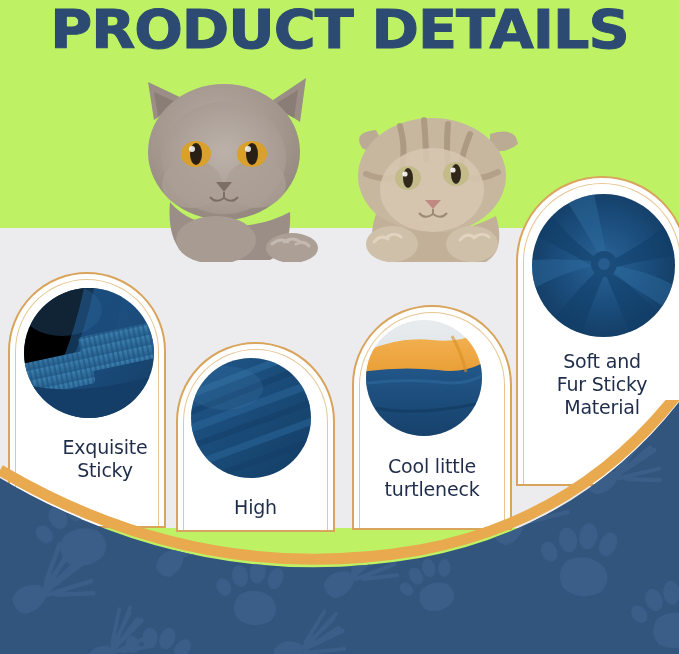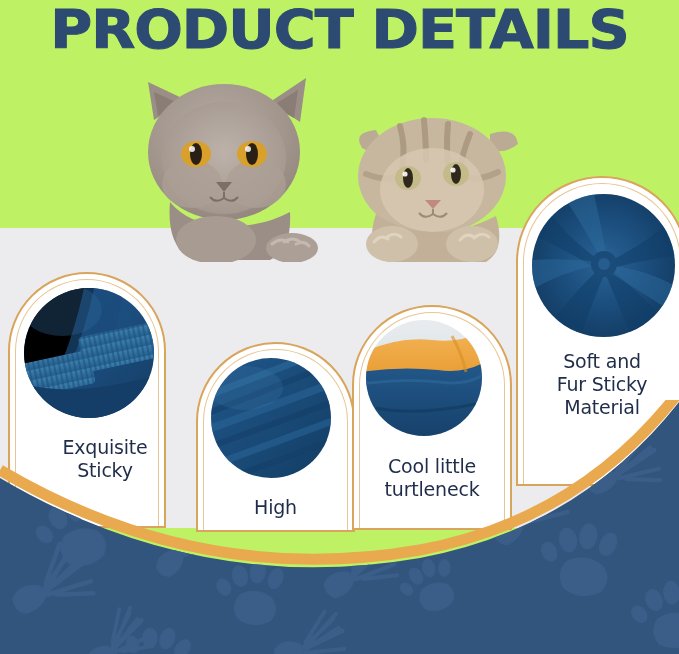--- a/index.html
+++ b/index.html
@@ -197,21 +197,21 @@
         <path d="M0 96 Q50 110 130 88 L130 130 L0 130 Z" fill="#143e68"></path>
         <ellipse cx="38" cy="22" rx="40" ry="26" fill="#2d679a" opacity="0.35"></ellipse>
       </svg>
     </div>
     <div class="caption" style="left:0; top:162px;margin-left:18px;">
       <div>Exquisite</div>
       <div>Sticky</div>
     </div>
   </div>
 
-  <div class="card clickable" style="left:196px; top:342px; width:159px; height:190px;">
+  <div class="card clickable" style="left:176px; top:342px; width:159px; height:190px;">
     <div class="card-inner-line"></div>
     <div class="photo" style="left:13px; top:14px; width:120px; height:120px;">
       <svg width="120" height="120" viewBox="0 0 120 120">
         <defs>
           <linearGradient id="el1" x1="0" y1="0" x2="1" y2="1">
             <stop offset="0%" stop-color="#1f5689"></stop>
             <stop offset="50%" stop-color="#1a4b78"></stop>
             <stop offset="100%" stop-color="#123d64"></stop>
           </linearGradient>
         </defs>

